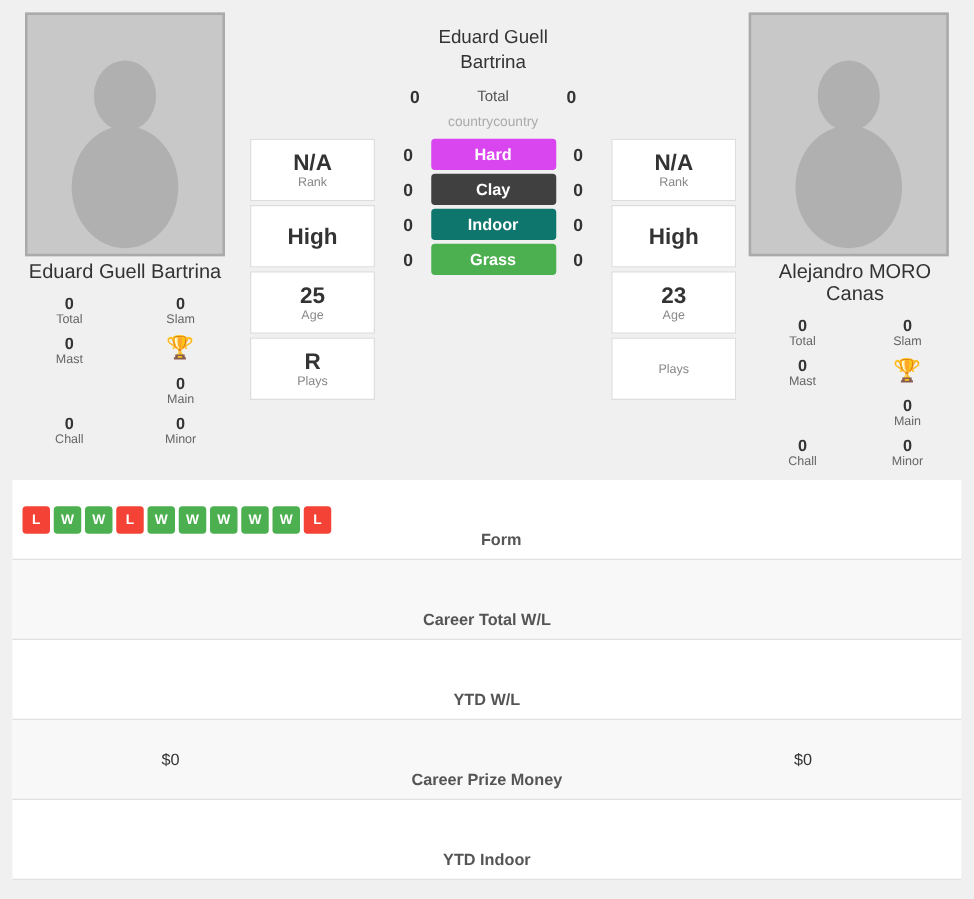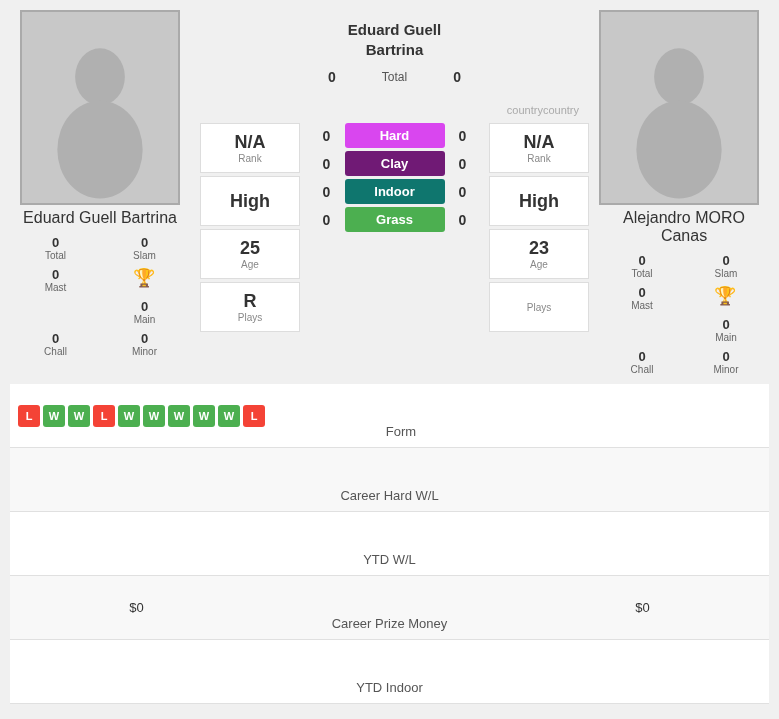--- a/index.html
+++ b/index.html
@@ -76,41 +76,41 @@
       width: 100px;
       text-align: center;
       padding: 5px 0;
       color: white;
       font-size: 13px;
       font-weight: bold;
       border-radius: 3px;
     }
 
     .surface-hard { background: #d946ef; }
-    .surface-clay { background: #701a75; }
+    .surface-clay { background: #404040; }
     .surface-indoor { background: #0f766e; }
     .surface-grass { background: #4caf50; }
 
     
     .bottom-section {
       background: white;
       margin-top: 5px;
     }
 
     .info-row {
       display: flex;
       align-items: center;
       border-bottom: 1px solid #e0e0e0;
       min-height: 40px;
     }
 
     .info-row-label {
       flex: 1;
       text-align: center;
-      font-weight: normal;
+      font-weight: bold;
       font-size: 13px;
       color: #555;
       padding: 8px;
       margin-top: 32px;
     }
 
     .info-row-left {
       flex: 1;
       text-align: center;
       font-size: 13px;
@@ -196,21 +196,21 @@
 
     .center-top {
       display: flex;
       justify-content: space-around;
       align-items: center;
       padding: 10px 20px 5px;
     }
 
     .player-h-name {
       font-size: 15px;
-      font-weight: bold;
+      font-weight: normal;
       text-align: center;
       line-height: 1.3;
     }
 
     .total-scores {
       display: flex;
       justify-content: center;
       align-items: center;
       gap: 40px;
       font-size: 16px;
@@ -219,25 +219,24 @@
     }
 
     .total-label {
       font-size: 12px;
       font-weight: normal;
       color: #555;
     }
 
     .country-flags {
       display: flex;
-      justify-content: flex-end;
+      justify-content: center;
       padding: 2px 20px;
       font-size: 11px;
       color: #aaa;
-      margin-top: 12px;
     }
 
     .surfaces-and-side-cards {
       display: flex;
       gap: 0;
       padding: 5px 10px;
     }
 
     .left-side-cards {
       display: flex;
@@ -458,21 +457,21 @@
           <span class="form-badge form-w">W</span>
           <span class="form-badge form-w">W</span>
           <span class="form-badge form-l">L</span>
         </div>
       <div class="info-row-label">Form</div>
       <div style="flex:1"></div>
     </div>
 
     <div class="info-row" style="background:#f8f8f8">
       <div class="info-row-left"></div>
-      <div class="info-row-label">Career Hard W/L</div>
+      <div class="info-row-label">Career Total W/L</div>
       <div class="info-row-right"></div>
     </div>
 
     <div class="info-row">
       <div class="info-row-left"></div>
       <div class="info-row-label">YTD W/L</div>
       <div class="info-row-right"></div>
     </div>
 
     <div class="info-row" style="background:#f8f8f8">

